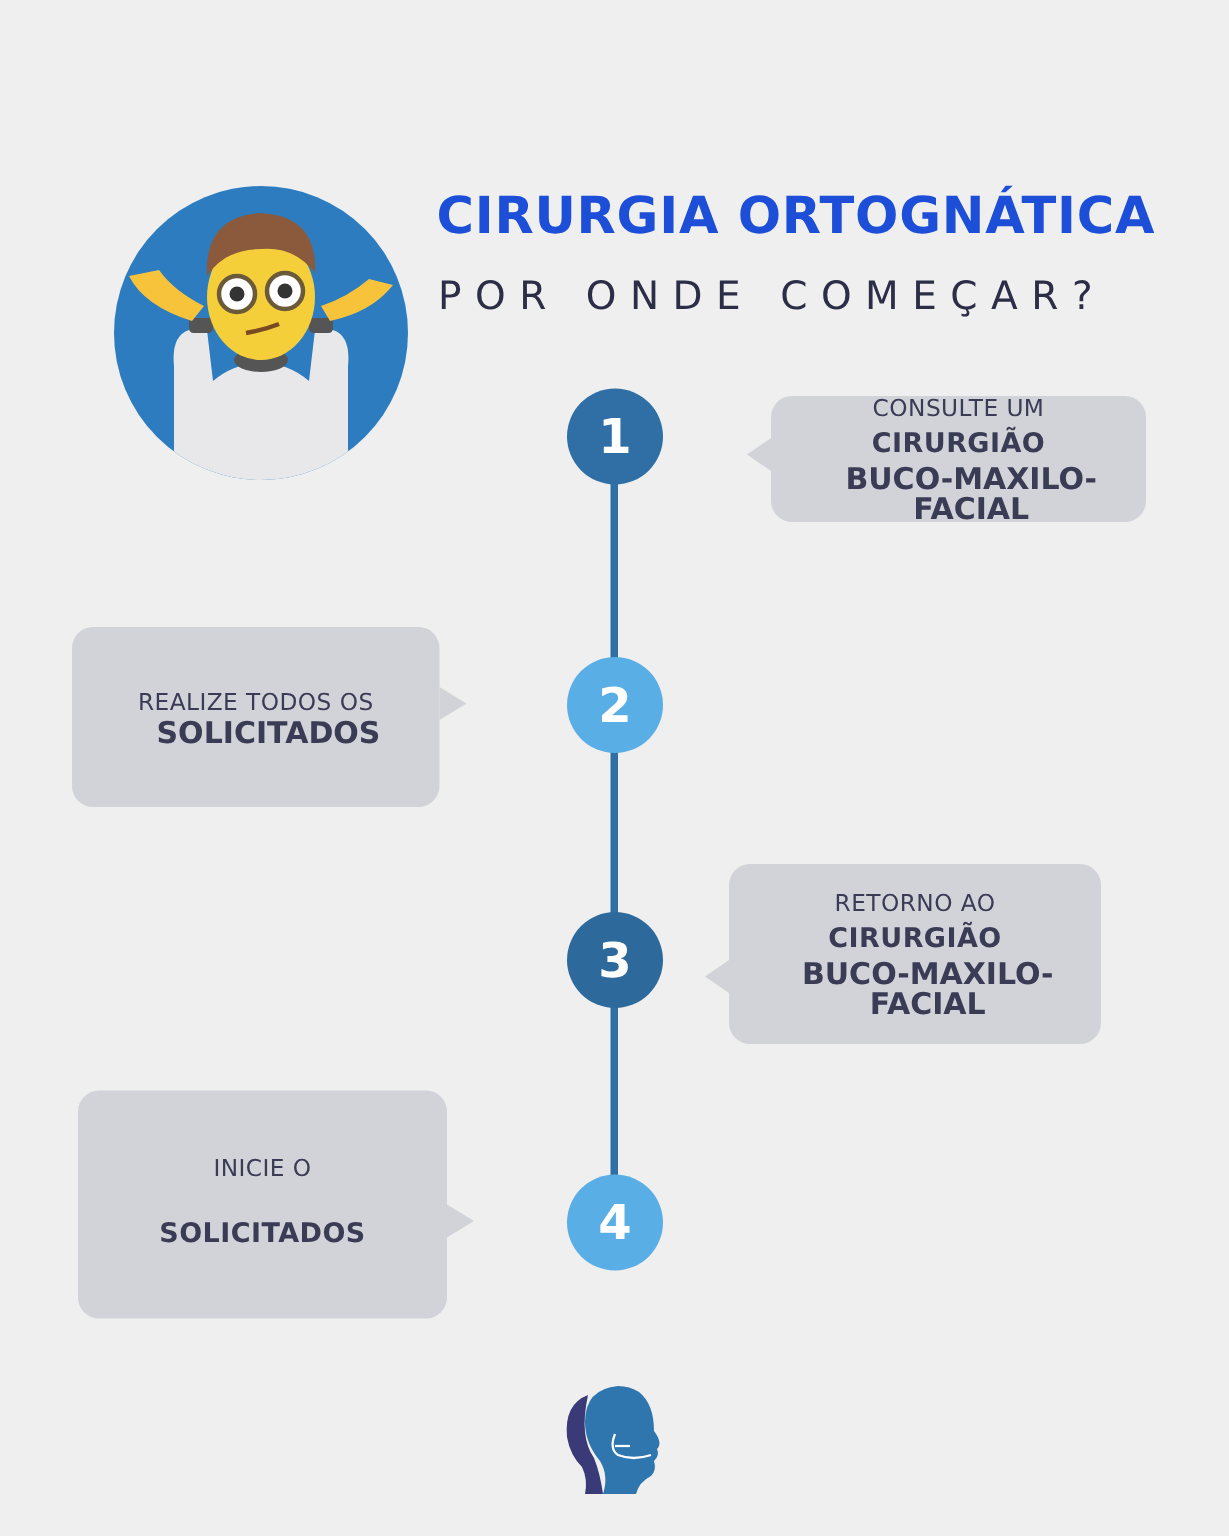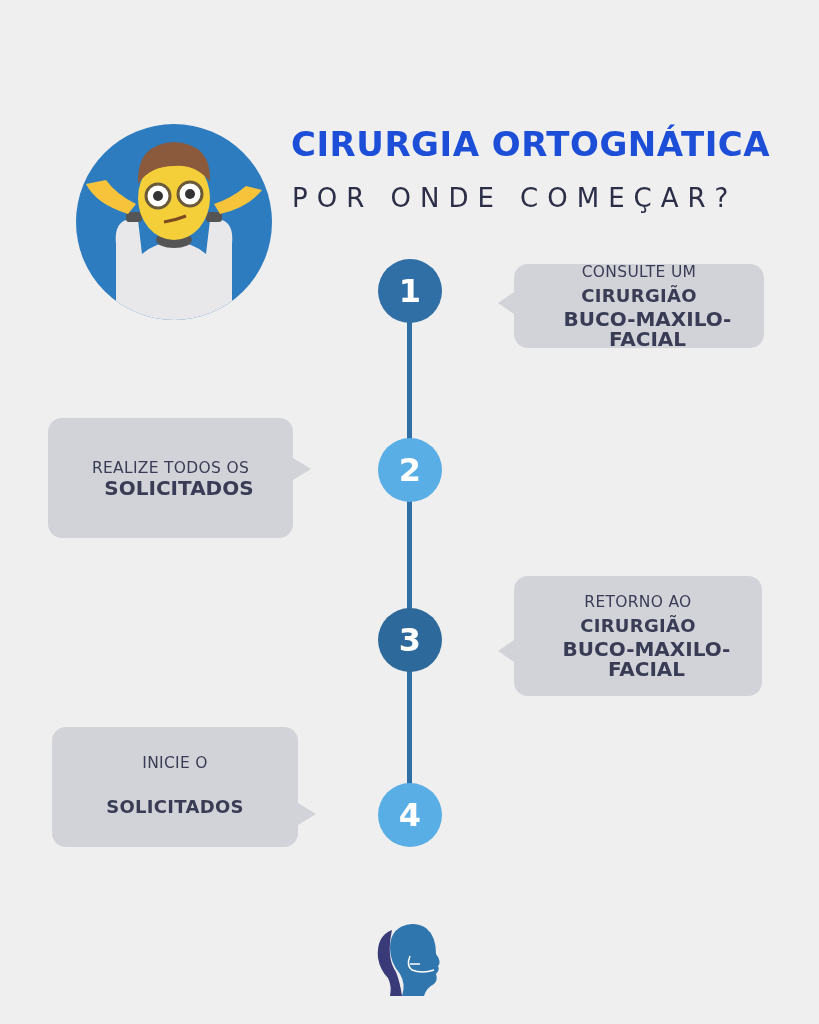--- a/index.html
+++ b/index.html
@@ -61,27 +61,27 @@
   <div class="l2" data-name="step-1-line2">CIRURGIÃO</div>
   <div class="l3" data-name="step-1-line3">BUCO-MAXILO-FACIAL</div>
 </div>
 
 <div class="bubble tail-right" style="left:48px;top:418px;width:245px;height:120px;" data-name="step-2-bubble">
   <style></style>
   <div class="l1" data-name="step-2-line1">REALIZE TODOS OS</div>
   <div class="l3" data-name="step-2-line3">SOLICITADOS</div>
 </div>
 
-<div class="bubble tail-left" style="left:514px;top:576px;width:248px;height:120px;" data-name="step-3-bubble">
+<div class="bubble tail-left" style="left:486px;top:576px;width:248px;height:120px;" data-name="step-3-bubble">
   <div class="l1" data-name="step-3-line1">RETORNO AO</div>
   <div class="l2" data-name="step-3-line2">CIRURGIÃO</div>
   <div class="l3" data-name="step-3-line3">BUCO-MAXILO-FACIAL</div>
 </div>
 
-<div class="bubble tail-right" style="left:52px;top:727px;width:246px;height:120px;gap:20px;" data-name="step-4-bubble">
+<div class="bubble tail-right" style="left:52px;top:727px;width:246px;height:152px;gap:20px;" data-name="step-4-bubble">
   <div class="l1" data-name="step-4-line1">INICIE O</div>
   <div class="l2" data-name="step-4-line2">SOLICITADOS</div>
 </div>
 
 <style>
   [data-name="step-2-bubble"]::after { top:40px; }
   [data-name="step-4-bubble"]::after { top:76px; }
   [data-name="step-3-bubble"]::before { top:64px; }
 </style>
 

